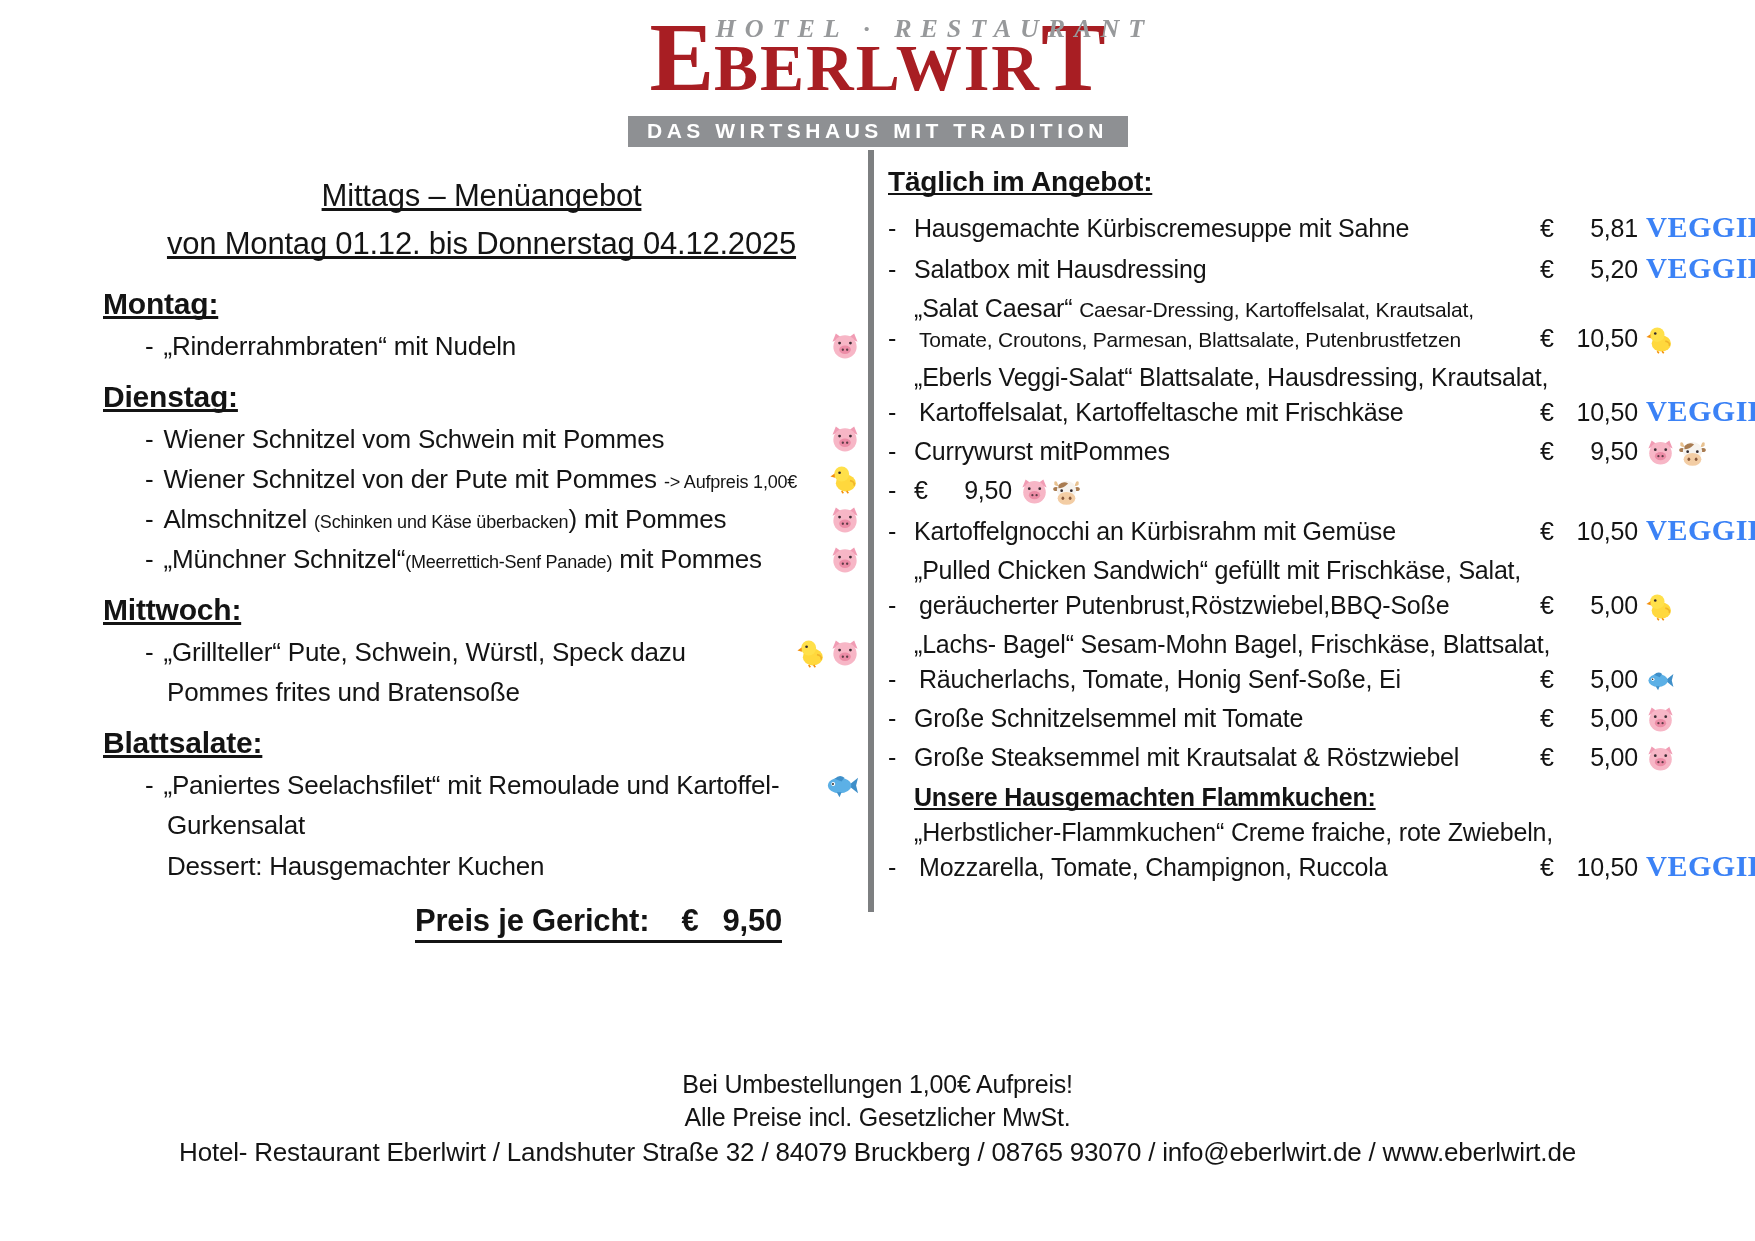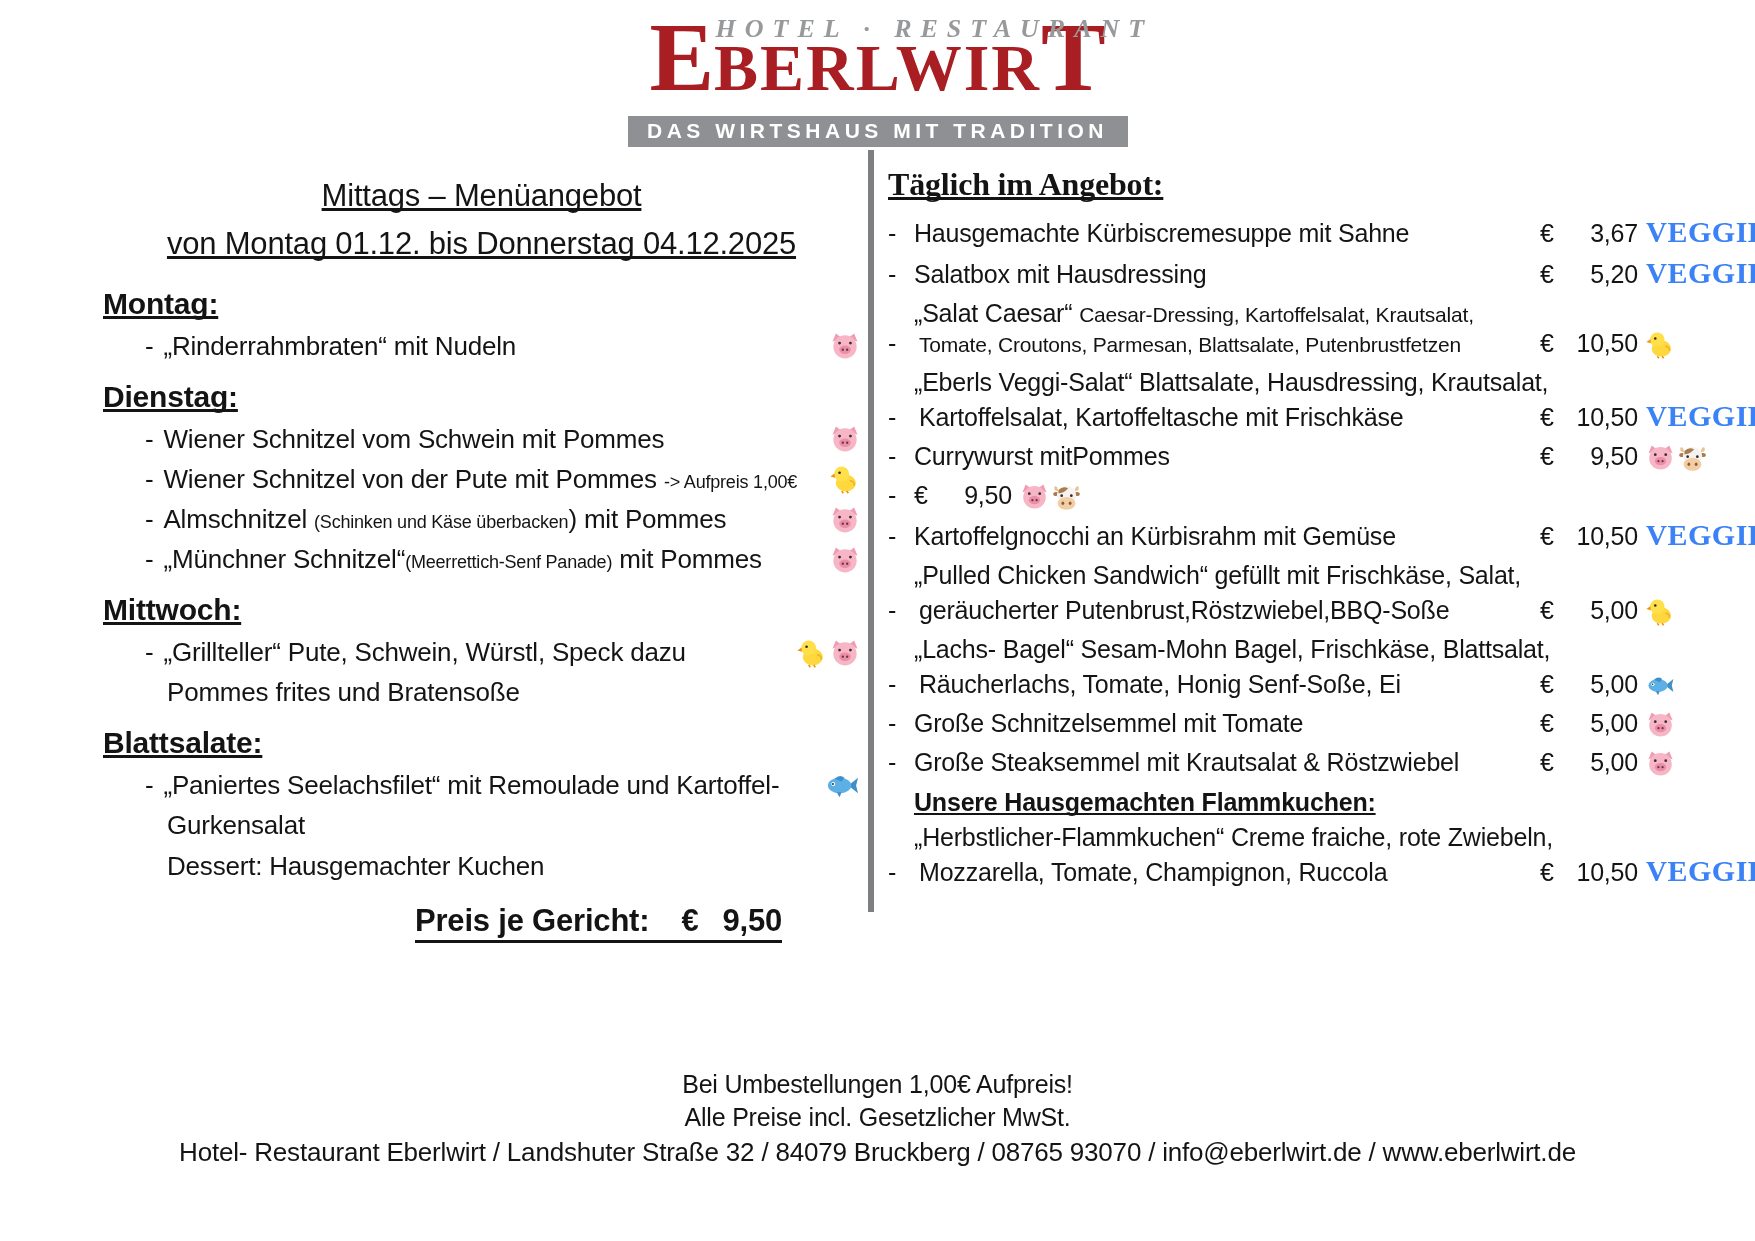--- a/index.html
+++ b/index.html
@@ -37,22 +37,22 @@
   .l-icons{flex:none;margin-left:8px;display:flex;gap:3px;align-items:center;}
   .icon svg{width:30px;height:30px;display:block;}
   .icon.icon-fish svg{width:35px;height:35px;}
 
   .price-line{display:inline-flex;margin:14px 0 0 312px;font-size:31px;font-weight:bold;
               border-bottom:3px solid #141414;padding-bottom:1px;}
   .price-line .pl-cur{margin-left:32px;}
   .price-line .pl-val{margin-left:24px;}
 
   
-  .right-title{font-size:32px;font-weight:bold;text-decoration:underline;text-decoration-skip-ink:none;
-               margin-bottom:12px;font-family:Liberation Serif, serif;}
+  .right-title{font-size:28px;font-weight:bold;text-decoration:underline;text-decoration-skip-ink:none;
+               margin-bottom:12px;}
   .r-item{display:flex;align-items:flex-end;margin-bottom:7px;}
   .r-dash{flex:none;width:26px;font-size:25px;line-height:1.28;}
   .r-body{flex:1;min-width:0;}
   .r-line{line-height:1.28;white-space:nowrap;}
   .r-line + .r-line{margin-top:3px;padding-left:5px;}
   .r-seg-m{font-size:25px;}
   .r-seg-s{font-size:21px;}
   .r-price{flex:none;width:98px;display:flex;justify-content:space-between;font-size:25px;line-height:1.28;}
   .r-tag{flex:none;width:104px;padding-left:8px;display:flex;gap:3px;align-items:center;line-height:1.1;}
   .r-tag .icon svg{width:29px;height:29px;}
@@ -245,21 +245,21 @@
   <div class="right-col">
     <div class="right-title">Täglich im Angebot:</div>
     <div id="right-list">
         <div class="r-item">
           <div class="r-dash">-</div>
           <div class="r-body">
             <div class="r-line"><span class="r-seg-m">Hausgemachte Kürbiscremesuppe mit Sahne</span></div>
           </div>
           <div class="r-price">
             <span>€</span>
-            <span>3,67</span>
+            <span>5,81</span>
           </div>
           <div class="r-tag">
             <span class="veggie">VEGGIE</span>
           </div>
         </div>
         <div class="r-item">
           <div class="r-dash">-</div>
           <div class="r-body">
             <div class="r-line"><span class="r-seg-m">Salatbox mit Hausdressing</span></div>
           </div>

